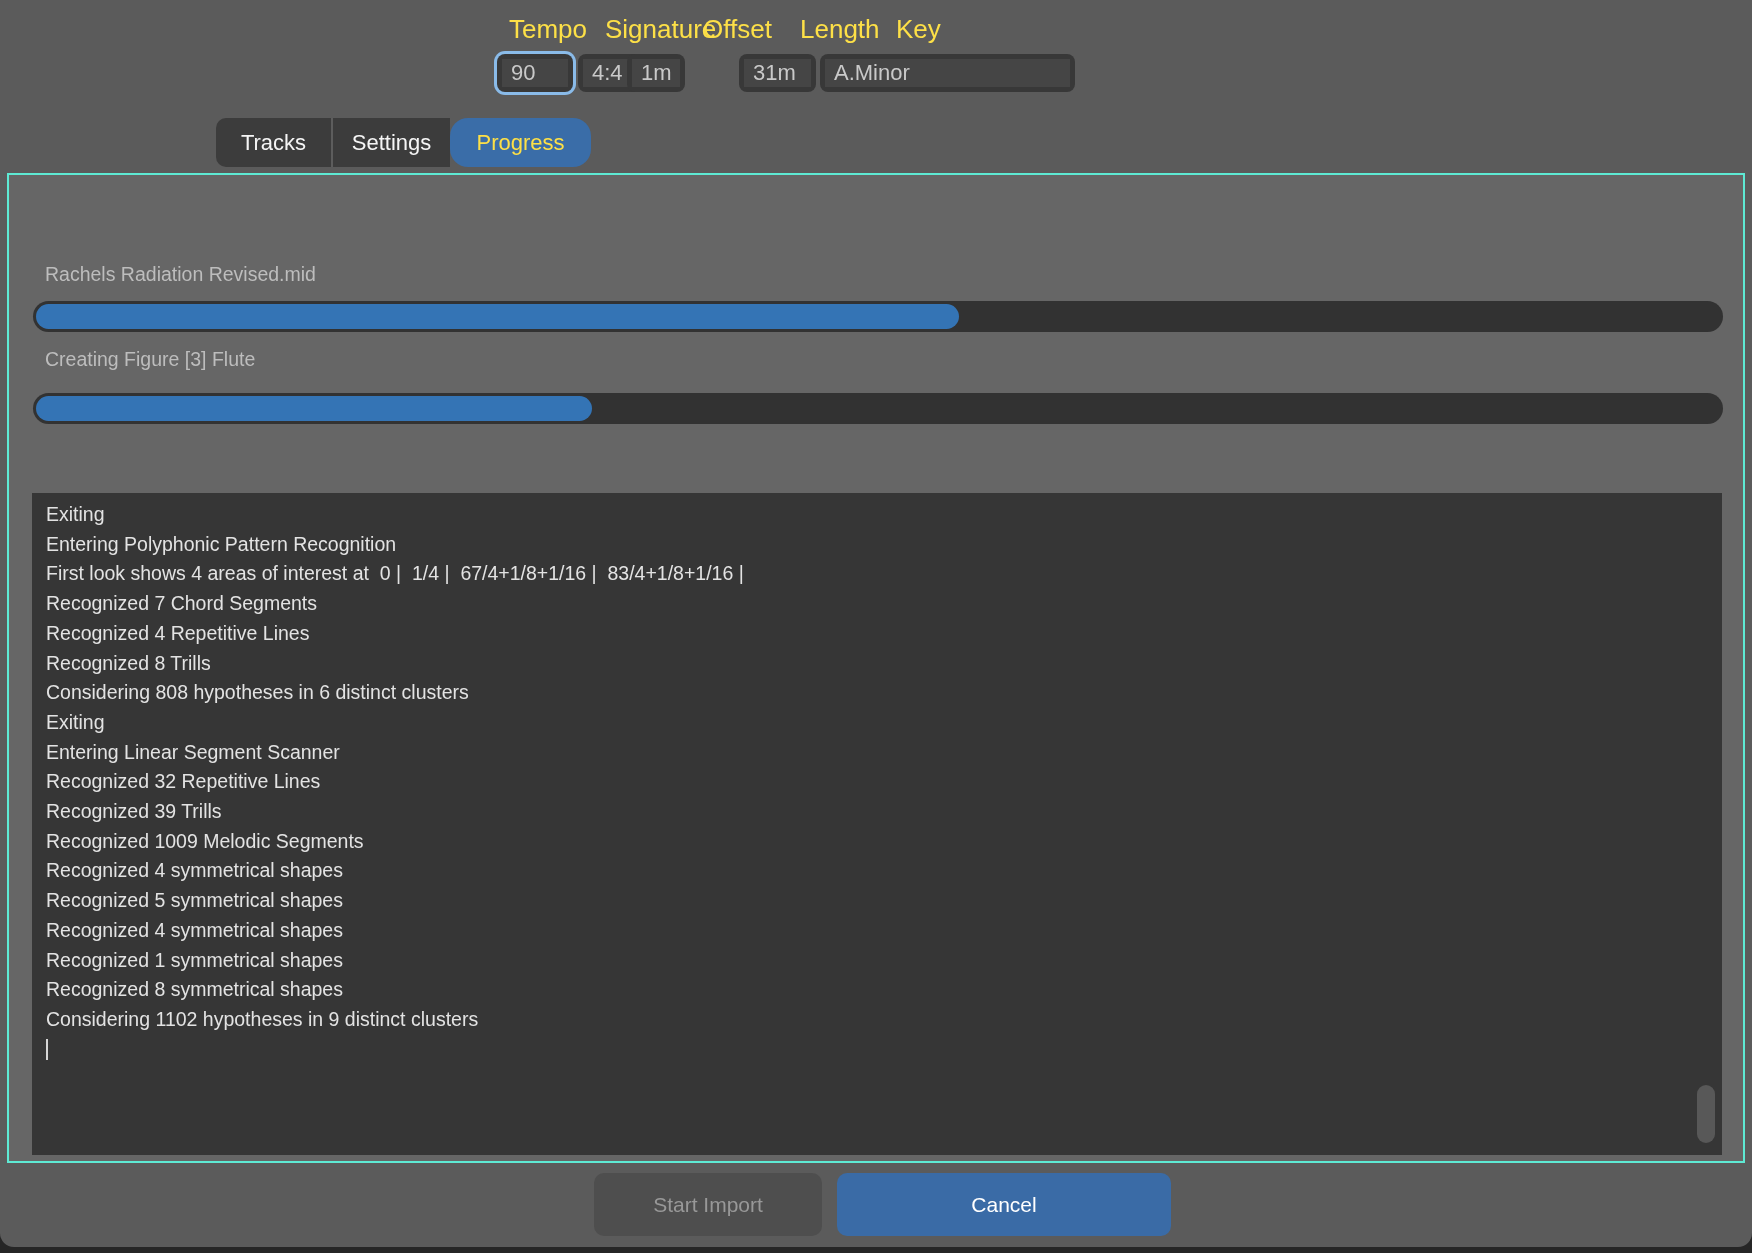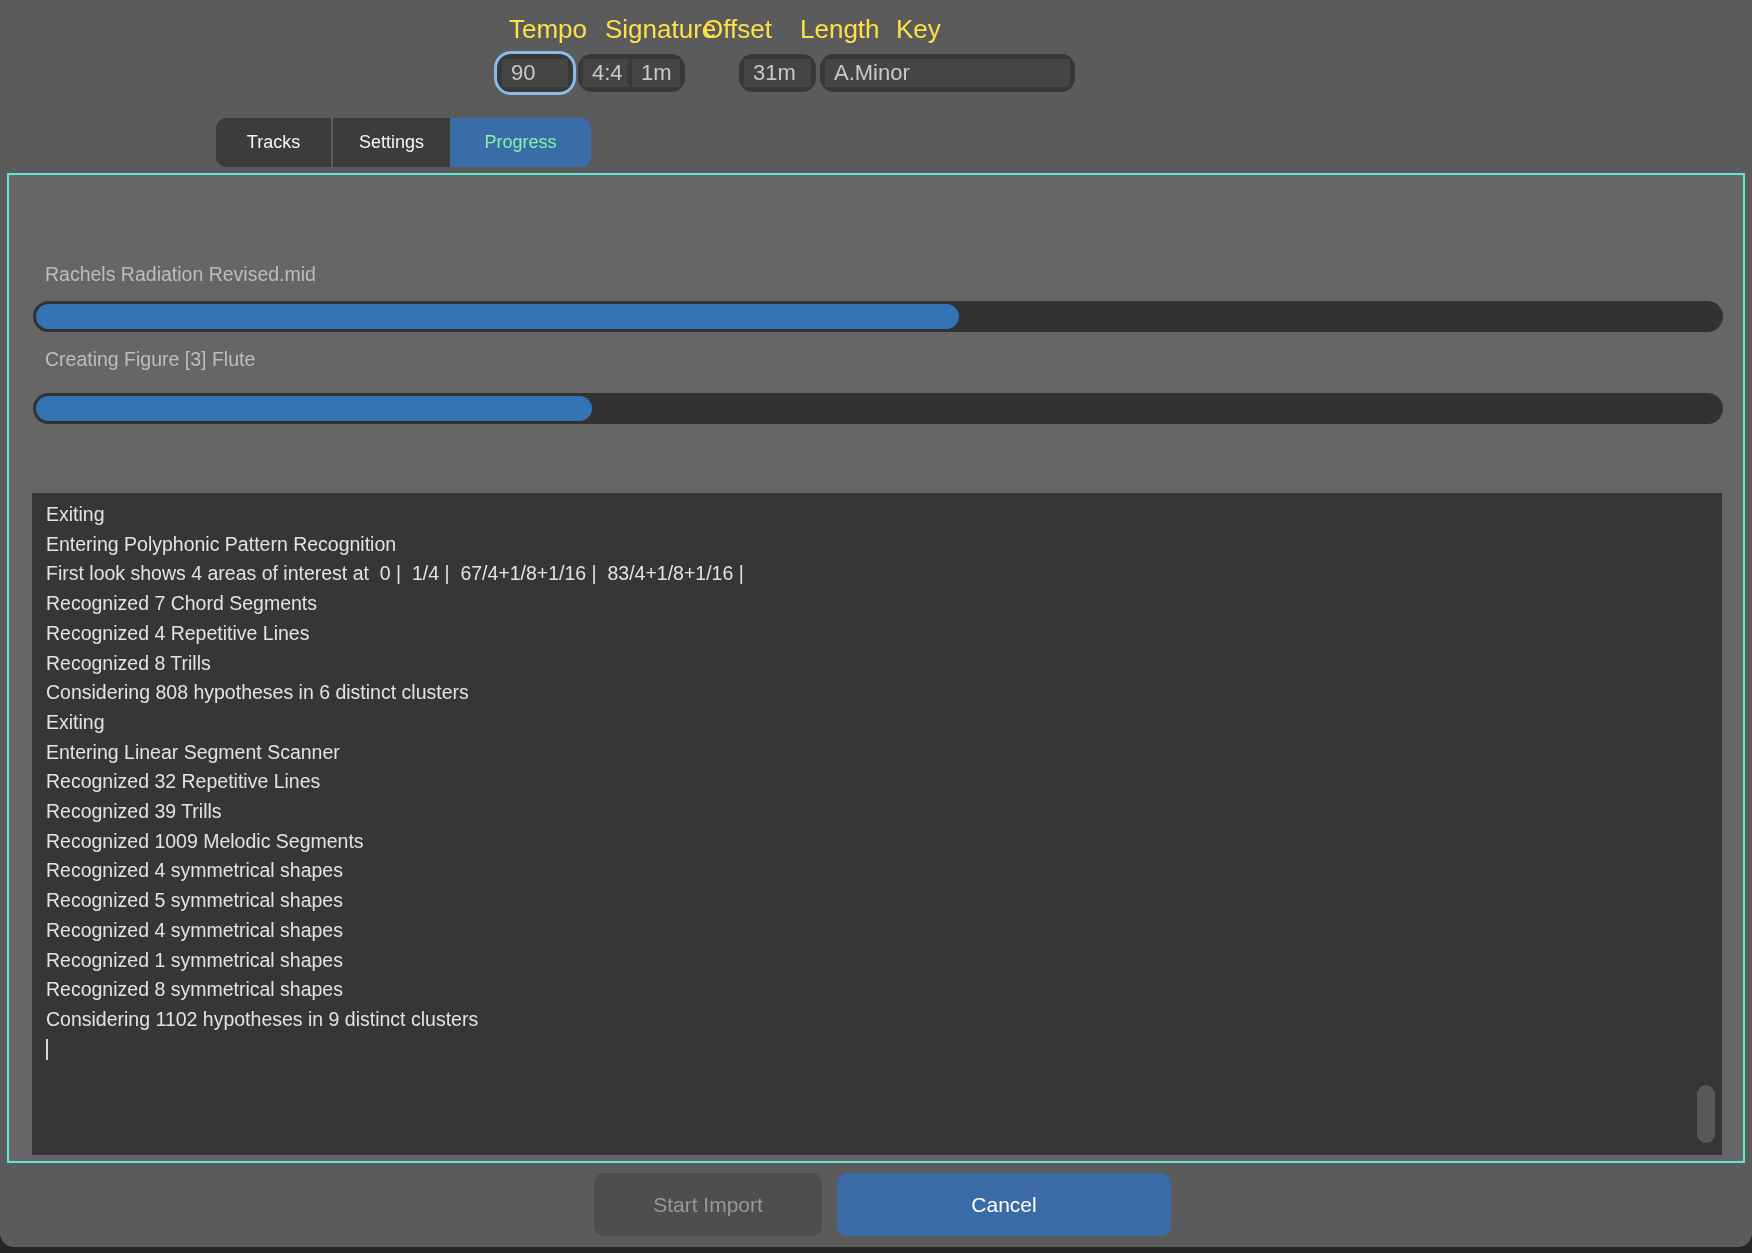--- a/index.html
+++ b/index.html
@@ -15,47 +15,47 @@
     border-radius:0 0 14px 14px;
     overflow:hidden;
   }
   
   .field-label{
     position:absolute;top:14px;
     font-size:26px;color:#fde047;white-space:nowrap;
   }
   .field-box{
     position:absolute;top:54px;height:38px;
-    background:#383838;border-radius:14px;
+    background:#383838;border-radius:8px;
     box-sizing:border-box;
   }
   .field-box .inner{
     position:absolute;left:5px;top:5px;right:5px;bottom:5px;
     background:#454545;
     display:flex;align-items:center;
     font-size:22px;color:#c9c9c9;
     padding-left:9px;white-space:nowrap;overflow:hidden;
   }
   .field-box.focused{
     box-shadow:0 0 0 3px #8abbe9;
   }
   
   .tabs{
     position:absolute;left:216px;top:118px;height:49px;
     display:flex;border-radius:10px;overflow:hidden;
   }
   .tab{
     height:49px;background:#3c3c3c;color:#f5f5f5;
     display:flex;align-items:center;justify-content:center;
-    font-size:18px;cursor:default;box-sizing:border-box;
+    font-size:22px;cursor:default;box-sizing:border-box;
   }
   .tab.t0{width:117px;border-right:2px solid #5d5d5d;}
   .tab.t1{width:117px;}
   .tab.t2{width:141px;}
-  .tab.active{background:#3a6da8;color:#86efac;}
+  .tab.active{background:#3a6da8;color:#fde047;border-radius:18px;}
   
   .panel{
     position:absolute;left:7px;top:173px;width:1738px;height:990px;
     background:#666666;border:2px solid #5eead4;box-sizing:border-box;
   }
   .job-label{
     position:absolute;left:36px;
     font-size:19.5px;color:#bdbdbd;white-space:nowrap;
   }
   .label-file{top:88px;}

